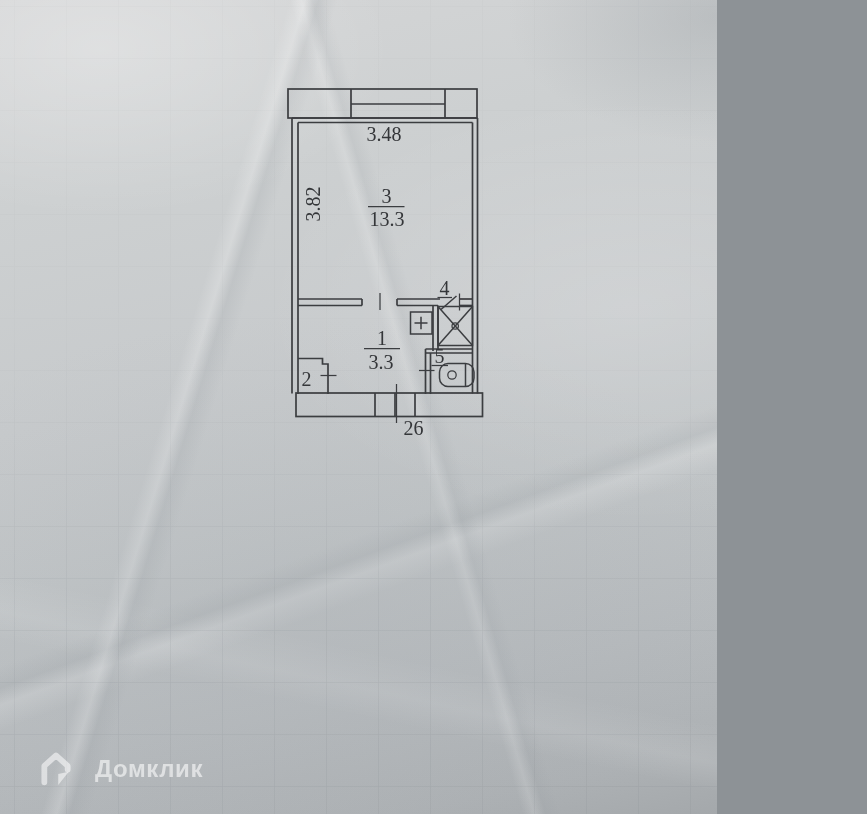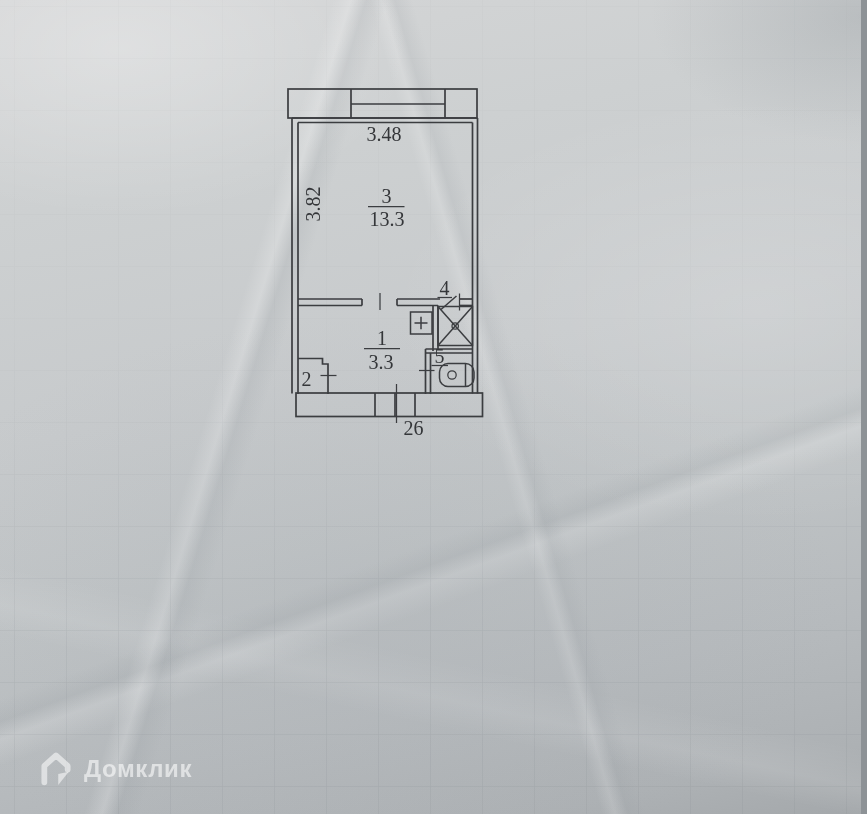--- a/index.html
+++ b/index.html
@@ -1,17 +1,17 @@
 <!DOCTYPE html>
 <html><head>
 <meta charset="utf-8">
 <style>
   html,body{margin:0;padding:0;background:#8d9296;}
   .screen{
-    position:relative;width:861px;height:814px;overflow:hidden;
+    position:relative;width:717px;height:814px;overflow:hidden;
     font-family:"Liberation Sans",sans-serif;
     background:linear-gradient(168deg,#d5d6d7 0%,#cdd0d1 22%,#c7cacc 45%,#c0c4c6 62%,#b6babd 80%,#adb1b4 93%,#a4a8ab 100%);
   }
   
   .creases{
     position:absolute;inset:0;pointer-events:none;
     background:
       radial-gradient(ellipse 420px 240px at 14% 6%, rgba(255,255,255,.28), transparent 70%),
       radial-gradient(ellipse 520px 300px at 88% 38%, rgba(255,255,255,.16), transparent 72%),
       radial-gradient(ellipse 640px 380px at 42% 74%, rgba(165,170,175,.22), transparent 75%),
@@ -35,21 +35,21 @@
   .plan line,.plan rect,.plan path,.plan polyline,.plan circle{stroke:#3b3d40;fill:none;}
   .plan .w{stroke-width:1.7;}   
   .plan .f{stroke-width:1.5;}   
   .plan .t{stroke-width:1.25;}  
   .plan text{
     font-family:"Liberation Serif","DejaVu Serif",serif;
     fill:#343639;stroke:none;font-size:20px;
   }
   .wm{
     position:absolute;left:36px;top:746px;height:46px;
-    display:flex;align-items:center;gap:8px;pointer-events:none;
+    display:flex;align-items:center;gap:19px;pointer-events:none;
   }
   .wm-icon path{stroke:rgba(255,255,255,.55);stroke-width:5.2;fill:none;stroke-linecap:round;stroke-linejoin:round;}
   .wm-icon polygon{fill:rgba(255,255,255,.55);}
   .wm-text{
     font-size:24px;font-weight:bold;color:rgba(255,255,255,.58);
     letter-spacing:.6px;font-family:"Liberation Sans",sans-serif;
   }
 </style>
 </head>
 <body>

